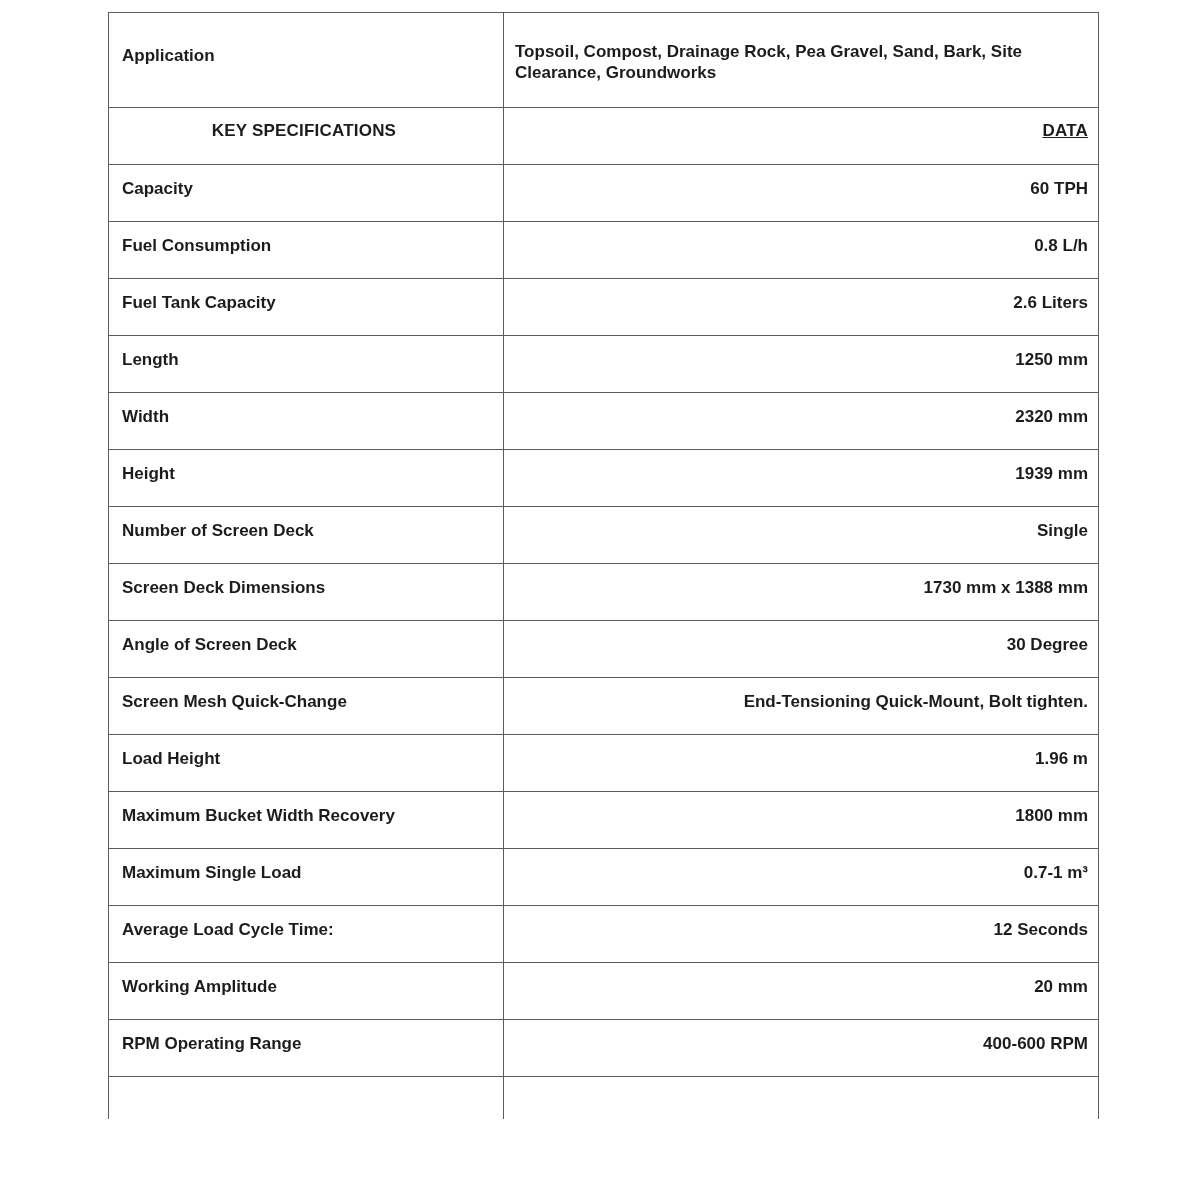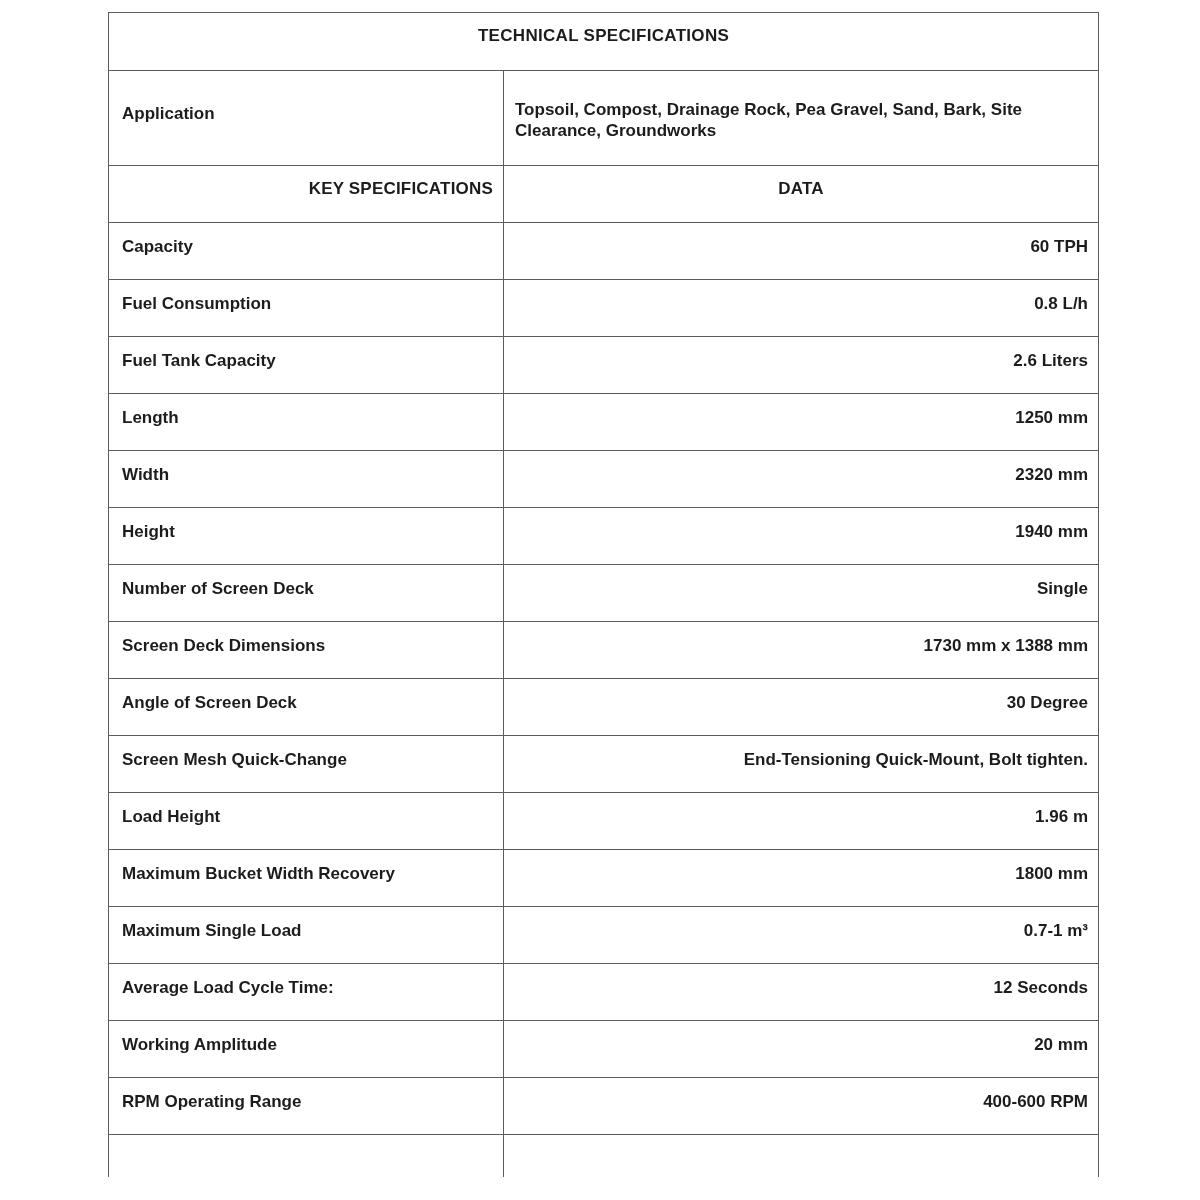--- a/index.html
+++ b/index.html
@@ -46,29 +46,30 @@
     border-radius: 10px;
   }
   td.app-value-cell {
     height: 95px;
     text-align: left;
     padding: 28px 14px 0 11px;
     line-height: 37px;
   }
   td.key-header-cell {
     height: 57px;
-    text-align: right;
+    text-align: center;
     padding: 12px 10px 0 6px;
     letter-spacing: 0.2px;
   }
   td.data-header-cell {
     height: 57px;
-    text-align: center;
+    text-align: right;
     padding: 12px 10px 0 10px;
     letter-spacing: 0.2px;
+    text-decoration: underline;
   }
   td.label-cell {
     height: 57px;
     text-align: left;
     padding: 13px 10px 0 13px;
   }
   td.value-cell {
     height: 57px;
     text-align: right;
     padding: 13px 10px 0 10px;
@@ -81,23 +82,20 @@
 </head>
 <body>
 
 <div class="table-wrap">
   <table class="spec-table">
     <colgroup>
       <col class="c1">
       <col class="c2">
     </colgroup>
     <tbody>
-      <tr>
-        <td class="title-cell" colspan="2">TECHNICAL SPECIFICATIONS</td>
-      </tr>
       <tr>
         <td class="app-label-cell">Application</td>
         <td class="app-value-cell">Topsoil, Compost, Drainage Rock, Pea Gravel, Sand, Bark, Site Clearance, Groundworks</td>
       </tr>
       <tr>
         <td class="key-header-cell">KEY SPECIFICATIONS</td>
         <td class="data-header-cell">DATA</td>
       </tr>
       <tr>
         <td class="label-cell">Capacity</td>
@@ -114,21 +112,21 @@
       <tr>
         <td class="label-cell">Length</td>
         <td class="value-cell">1250 mm</td>
       </tr>
       <tr>
         <td class="label-cell">Width</td>
         <td class="value-cell">2320 mm</td>
       </tr>
       <tr>
         <td class="label-cell">Height</td>
-        <td class="value-cell">1940 mm</td>
+        <td class="value-cell">1939 mm</td>
       </tr>
       <tr>
         <td class="label-cell">Number of Screen Deck</td>
         <td class="value-cell">Single</td>
       </tr>
       <tr>
         <td class="label-cell">Screen Deck Dimensions</td>
         <td class="value-cell">1730 mm x 1388 mm</td>
       </tr>
       <tr>

